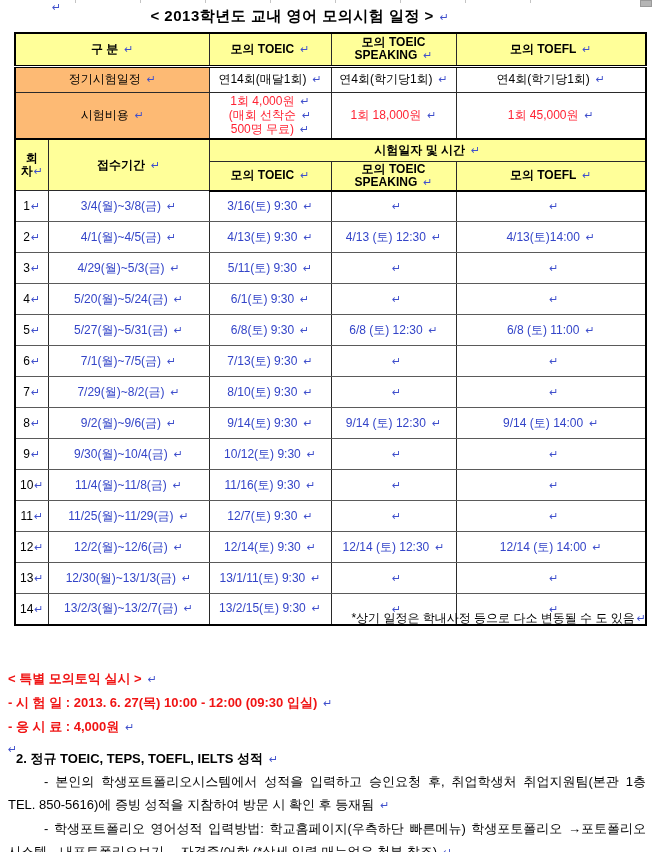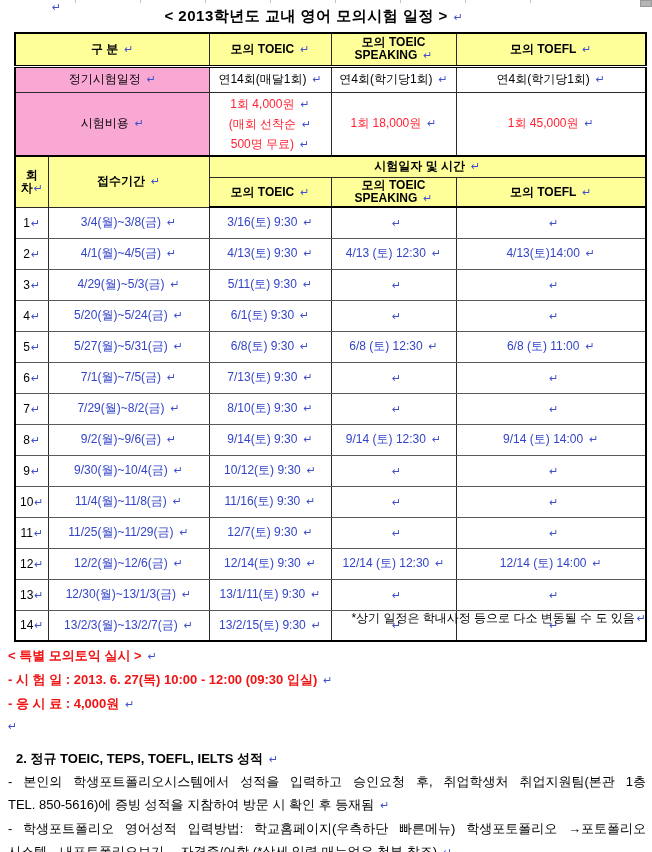--- a/index.html
+++ b/index.html
@@ -7,58 +7,58 @@
   .page { position:relative; width:652px; height:852px; background:#ffffff; overflow:hidden; }
 
   
   .ruler { position:absolute; top:0; left:0; width:652px; height:8px; }
   .tick { position:absolute; top:0; width:1px; height:3px; background:#c4c4c4; }
   .corner-box { position:absolute; top:0; right:0; width:12px; height:7px; background:#b5b5b5; border:1px solid #9a9a9a; }
 
   .pm { color:#4050cc; font-size:11px; margin-left:6px; font-weight:normal; }
   .pm-top { position:absolute; top:1px; left:52px; margin:0; }
 
-  .title { position:absolute; top:7px; left:14px; width:600px; text-align:center;
+  .title { position:absolute; top:7px; left:0; width:600px; text-align:center;
            font-size:15px; font-weight:bold; color:#000; letter-spacing:0.5px; }
 
   table.sched { position:absolute; top:32px; left:14px; width:566px;
                 border-collapse:collapse; table-layout:fixed;
                 border:2px solid #000; font-size:12px; color:#000; }
   table.sched td { border:1px solid #2a2a2a; text-align:center; vertical-align:middle;
                    padding:1px 2px; overflow:hidden; }
   .yellow { background:#ffff99; }
-  .bluecell { background:#f9a8d4; }
+  .bluecell { background:#fdba74; }
   .bt { color:#3344c8; }
   .red { color:#ff2233; }
   tr.r-head1 { height:33px; }
   tr.r-head1 td { border-bottom:3px double #000; font-weight:bold; }
   tr.r-reg { height:26px; }
   tr.r-fee { height:47px; }
   tr.r-fee td { border-bottom:2px solid #000; }
   tr.r-h2a { height:22px; }
   tr.r-h2a td { font-weight:bold; }
   tr.r-h2b { height:27px; }
   tr.r-h2b td { border-bottom:2px solid #000; font-weight:bold; }
   td.roundhead { font-weight:bold; }
   tr.r-data { height:31px; }
   tr.r-data td { border-bottom-color:#5a5a5a; }
-  .feeline { line-height:20px; }
+  .feeline { line-height:14px; }
   .subhead2 { line-height:13px; }
 
   .footnote { position:absolute; top:610px; left:14px; width:632px; text-align:right;
               font-size:12px; color:#000; }
 
-  .special { position:absolute; top:644px; left:8px; width:640px;
+  .special { position:absolute; top:667px; left:8px; width:640px;
              color:#f01414; font-weight:bold; font-size:13px; }
   .special .line { line-height:23px; }
   .blank-line { line-height:20px; }
 
   .scores { position:absolute; top:748px; left:8px; width:638px; font-size:13px; color:#000; }
   .scores .heading { font-weight:bold; line-height:22px; padding-left:8px; }
-  .scores .jline { line-height:23px; text-align:justify; text-align-last:justify; }
+  .scores .jline { line-height:23px; text-align:justify; text-align-last:justify;margin-left:36px; }
   .scores .lline { line-height:23px; text-align:left; }
 </style>
 </head>
 <body>
 
 <div class="page">
 
   <div class="ruler">
     <span class="tick" style="left:75px"></span>
     <span class="tick" style="left:140px"></span>

